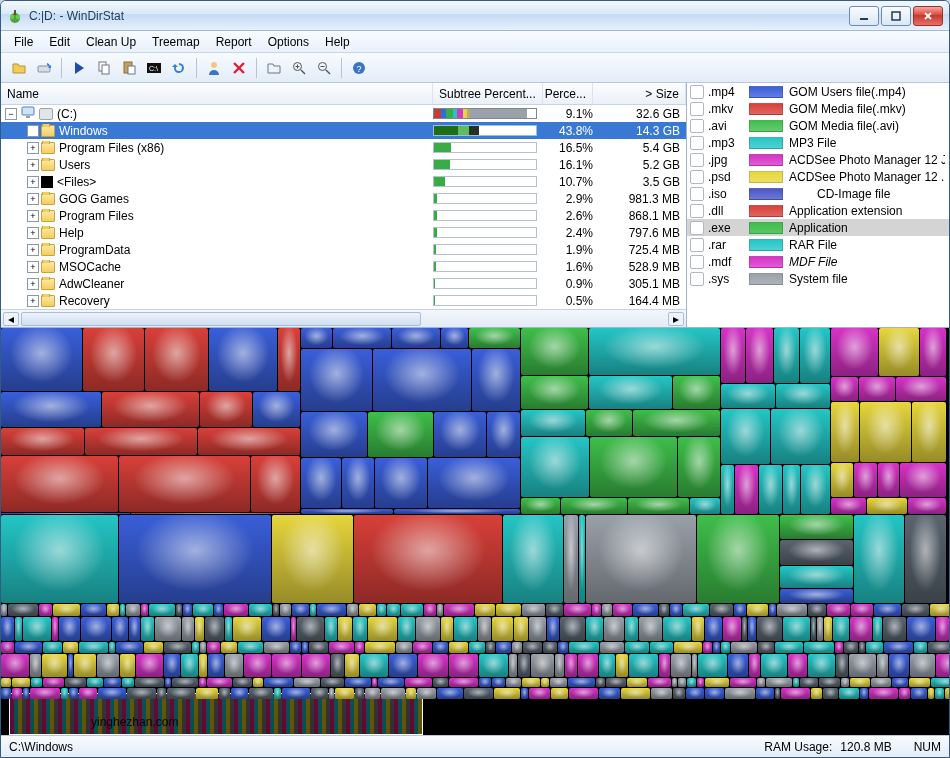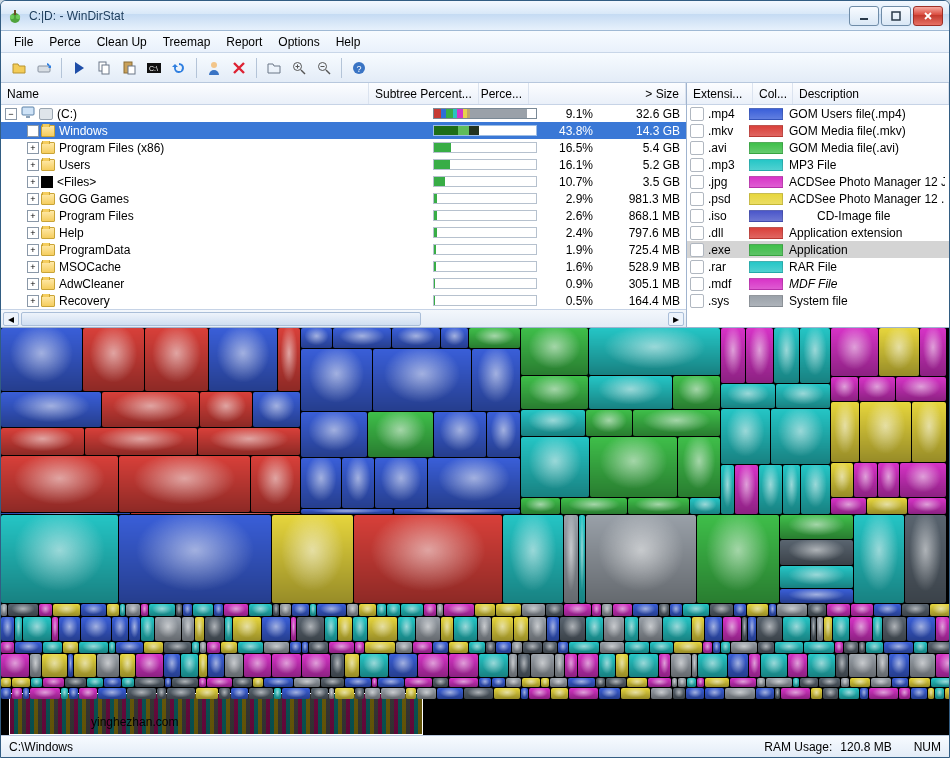--- a/index.html
+++ b/index.html
@@ -98,21 +98,21 @@
       <div class="win-btn close">
           <svg viewBox="0 0 12 12">
             <path d="M3 3 L9 9 M9 3 L3 9" stroke="#fff" stroke-width="1.8"></path>
           </svg>
         </div>
     </div>
   </div>
 
   <div class="menubar">
     <div class="menu-item">File</div>
-    <div class="menu-item">Perce</div>
+    <div class="menu-item">Edit</div>
     <div class="menu-item">Clean Up</div>
     <div class="menu-item">Treemap</div>
     <div class="menu-item">Report</div>
     <div class="menu-item">Options</div>
     <div class="menu-item">Help</div>
   </div>
 
   <div class="toolbar">
     <div class="tbtn">
         <svg viewBox="0 0 16 16">
@@ -192,21 +192,21 @@
           <circle cx="8" cy="8" r="6" fill="#3a74c4"></circle>
           <text x="5.5" y="12" font-size="9" fill="#fff">?</text>
         </svg>
       </div>
   </div>
 
   <div class="panes">
 
     <div class="left-pane">
       <div class="col-headers">
-        <div class="ch" style="width:368px">Name</div>
+        <div class="ch" style="width:432px">Name</div>
         <div class="ch" style="width:110px">Subtree Percent...</div>
         <div class="ch" style="width:50px;justify-content:flex-end">Perce...</div>
         <div class="ch" style="flex:1;justify-content:flex-end">&gt; Size</div>
       </div>
       <div class="scroll-area" id="tree-rows">
           <div class="tree-row">
             <div class="tree-cell" style="width: 432px; padding-left: 4px;">
               <div class="expander">−</div>
               <span style="margin: 0px 4px 0px 2px;"><svg width="14" height="12" viewBox="0 0 14 12">
                   <rect x="1" y="1" width="12" height="8" rx="1" fill="#cfe3f7" stroke="#5a80a6"></rect>
@@ -388,25 +388,20 @@
           </div>
         </div>
       <div class="hscroll">
         <div class="arrow l">◂</div>
         <div class="thumb" style="left:20px; width:400px"></div>
         <div class="arrow r">▸</div>
       </div>
     </div>
 
     <div class="right-pane">
-      <div class="col-headers">
-        <div class="ch" style="width:66px">Extensi...</div>
-        <div class="ch" style="width:40px">Col...</div>
-        <div class="ch" style="flex:1">Description</div>
-      </div>
       <div class="scroll-area" id="ext-rows">
           <div class="ext-row">
             <div class="tree-cell" style="width: 62px;">
               <div class="ext-icon"></div>
               <span>.mp4</span>
             </div>
             <div class="tree-cell" style="width: 40px;">
               <div class="color-swatch" style="background: linear-gradient(rgb(58, 95, 217), rgba(58, 95, 217, 0.8));"></div>
             </div>
             <div class="tree-cell" style="flex: 1 1 0%;">GOM Users file(.mp4)</div>

